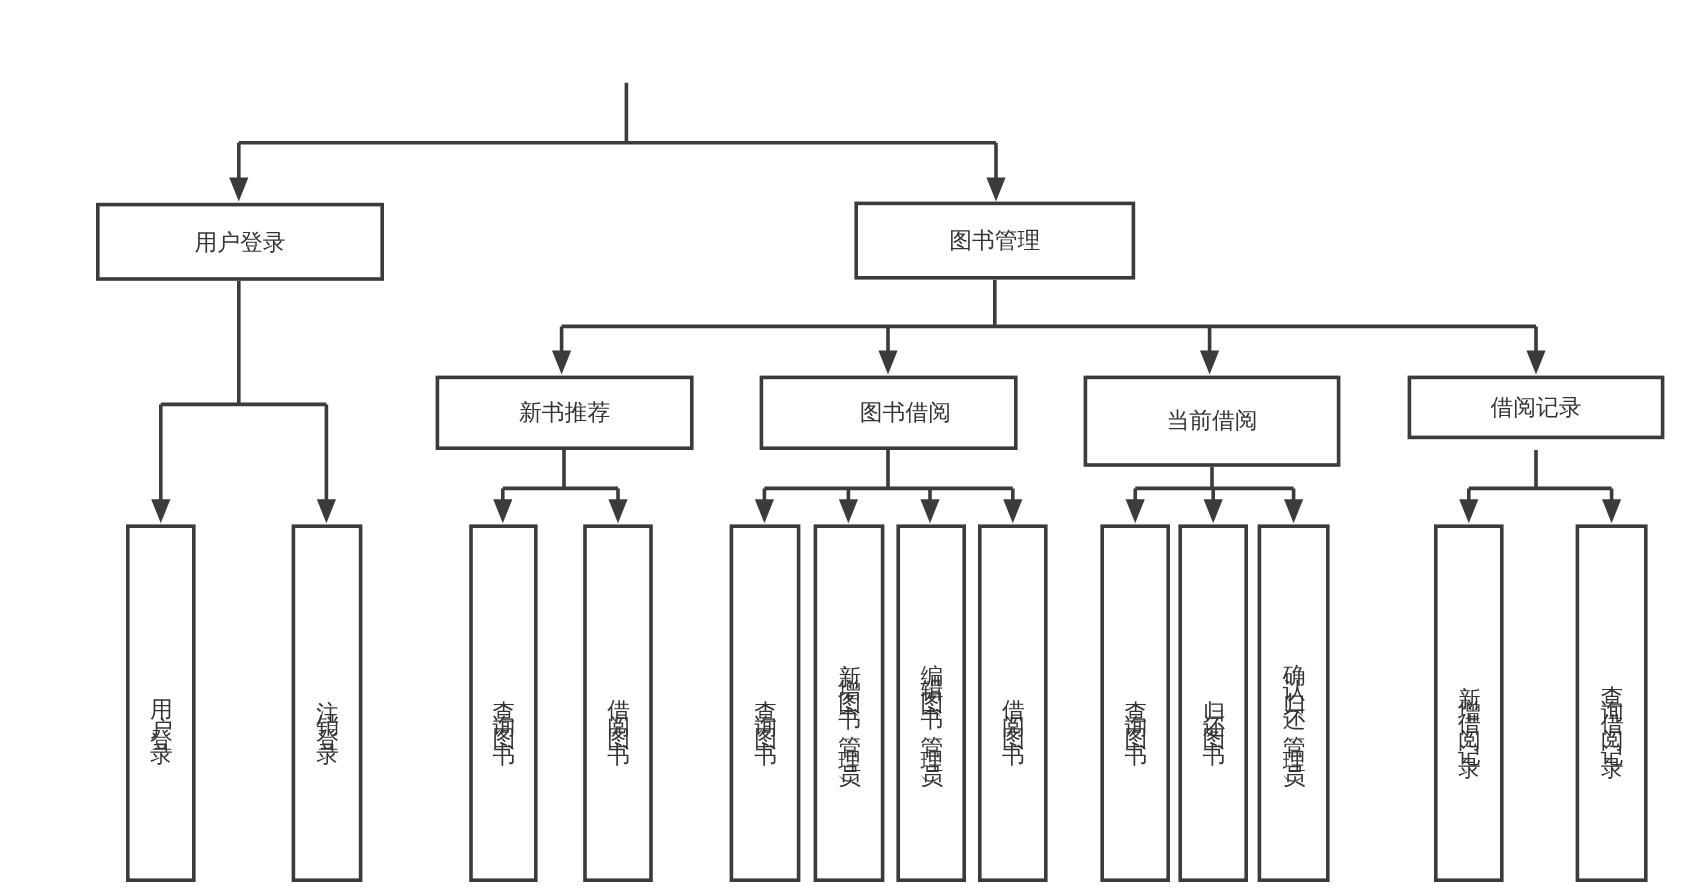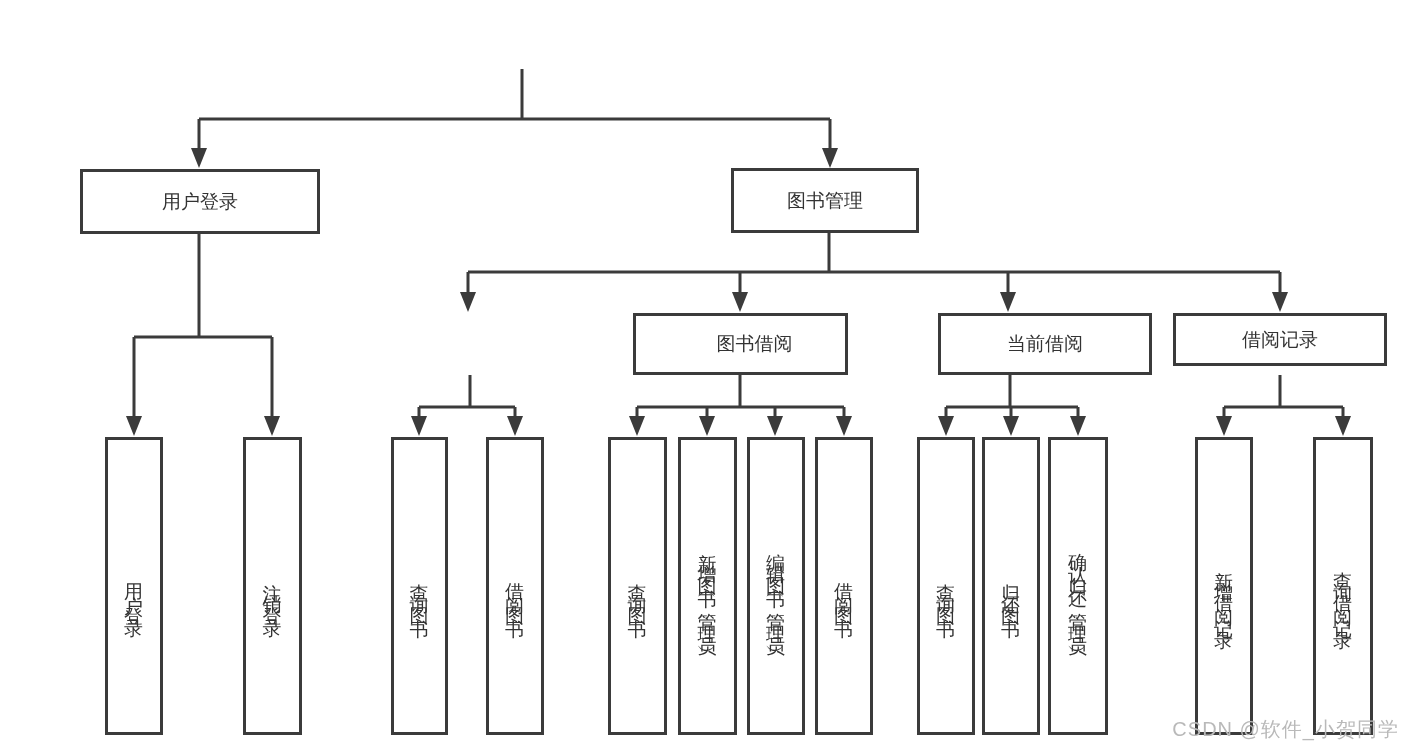--- a/index.html
+++ b/index.html
@@ -114,28 +114,31 @@
       <polygon points="1070,416 1086,416 1078,436"></polygon>
       <polygon points="1216,416 1232,416 1224,436"></polygon>
       <polygon points="1335,416 1351,416 1343,436"></polygon>
     </g>
   </svg>
 
 
   <div class="node hnode" style="left:80px; top:169px; width:240px; height:65px;">
     <span>用户登录</span>
   </div>
-  <div class="node hnode" style="left:731px; top:168px; width:188px; height:65px;">
+  <div class="node hnode" style="left:712px; top:168px; width:234px; height:65px;">
     <span>图书管理</span>
   </div>
 
+  <div class="node hnode" style="left:363px; top:313px; width:215px; height:62px;">
+    <span>新书推荐</span>
+  </div>
   <div class="node hnode" style="left:633px; top:313px; width:215px; height:62px;padding-left:28px;">
     <span>图书借阅</span>
   </div>
-  <div class="node hnode" style="left:938px; top:313px; width:214px; height:62px;">
+  <div class="node hnode" style="left:903px; top:313px; width:214px; height:76px;">
     <span>当前借阅</span>
   </div>
   <div class="node hnode" style="left:1173px; top:313px; width:214px; height:53px;">
     <span>借阅记录</span>
   </div>
 
   <div class="node vnode" style="left:105px; top:437px; width:58px; height:298px;">
     <span>用户登录</span>
   </div>
   <div class="node vnode" style="left:243px; top:437px; width:59px; height:298px;">
@@ -172,15 +175,14 @@
     <span>确认归还（管理员）</span>
   </div>
 
   <div class="node vnode" style="left:1195px; top:437px; width:58px; height:298px;">
     <span>新增借阅记录</span>
   </div>
   <div class="node vnode" style="left:1313px; top:437px; width:60px; height:298px;">
     <span>查询借阅记录</span>
   </div>
 
-  <div class="watermark">CSDN @软件_小贺同学</div>
 
 </div>
 
 </body></html>

